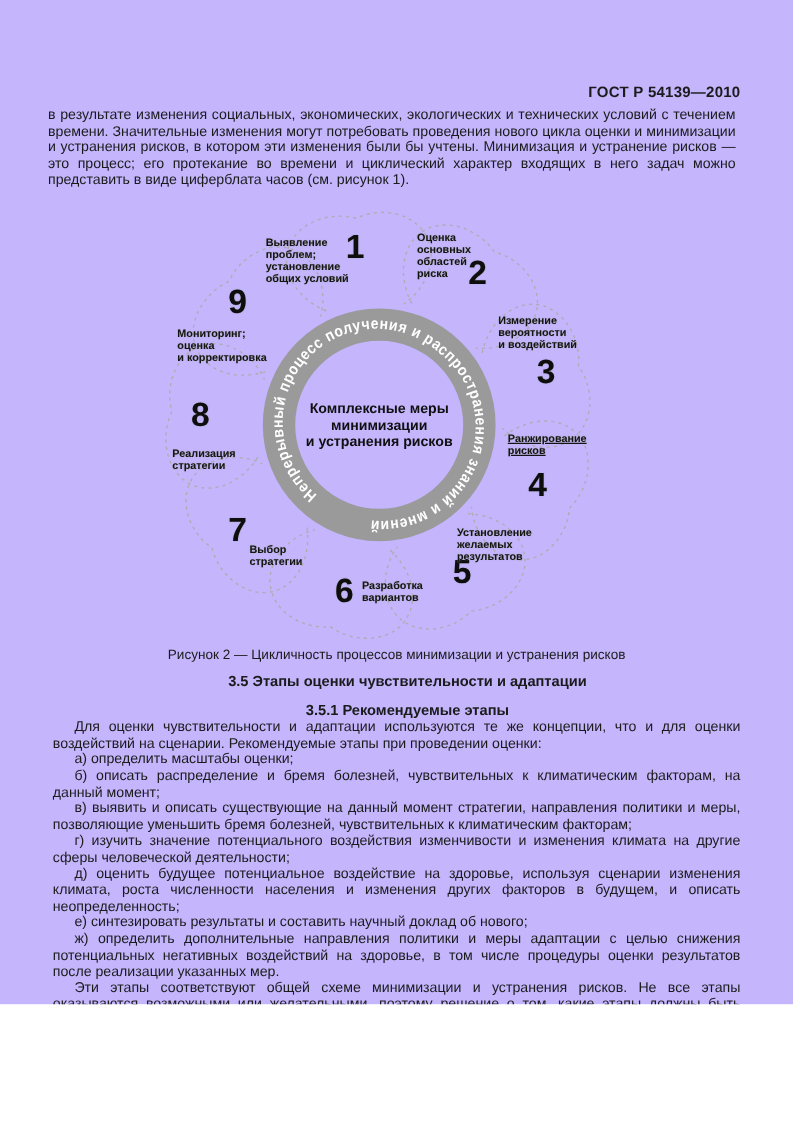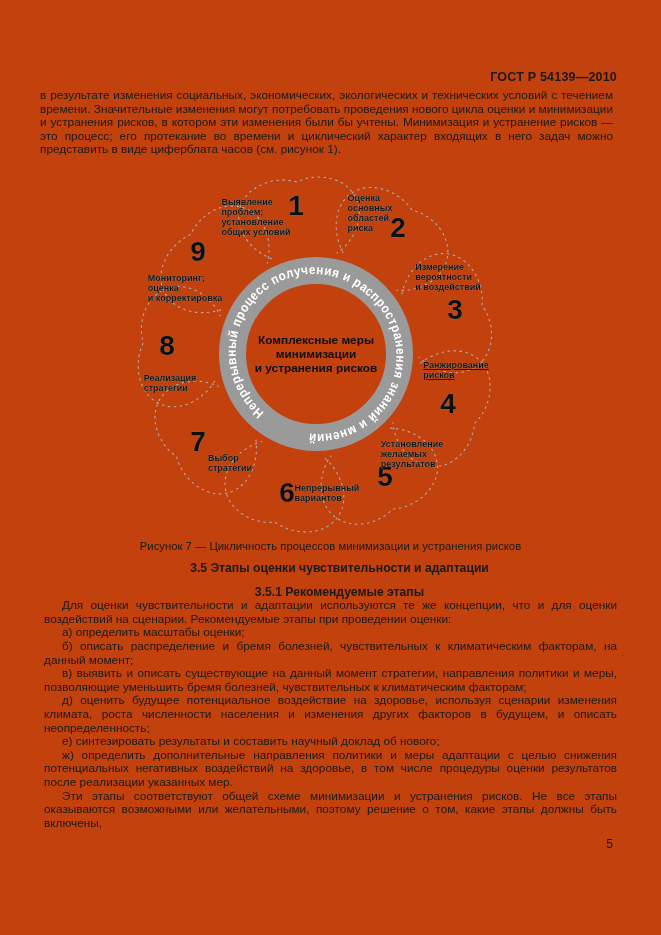--- a/index.html
+++ b/index.html
@@ -1,17 +1,17 @@
 <!DOCTYPE html>
 <html><head>
 <meta charset="utf-8">
 <style>
   html,body { margin:0; padding:0; background:#ffffff; }
   .page {
-    position:relative; width:661px; height:935px; background:#c2410c;
+    position:relative; width:661px; height:837px; background:#c4b5fd;
     font-family:"Liberation Sans", sans-serif; color:#1b1b1b; overflow:hidden;
   }
   .doc-header {
     position:absolute; top:70px; right:44px;
     font-size:12.5px; font-weight:bold; letter-spacing:0.2px;
   }
   .body-text { font-size:11.8px; line-height:13.6px; text-align:justify; }
   .intro { position:absolute; top:89px; left:28px; width:573px;margin-left:12px; }
 
   
@@ -102,40 +102,41 @@
 областей
 риска</div>
     <div class="seg-label" style="left:342px; top:97px;">Измерение
 вероятности
 и воздействий</div>
     <div class="seg-label" style="left:350px; top:190px;text-decoration:underline;">Ранжирование
 рисков</div>
     <div class="seg-label" style="left:306px; top:274px;">Установление
 желаемых
 результатов</div>
-    <div class="seg-label" style="left:221px; top:313px;">Непрерывный
+    <div class="seg-label" style="left:221px; top:313px;">Разработка
 вариантов</div>
     <div class="seg-label" style="left:124px; top:283px;">Выбор
 стратегии</div>
     <div class="seg-label" style="left:64px;  top:203px;">Реализация
 стратегии</div>
     <div class="seg-label" style="left:79px;  top:108px;">Мониторинг;
 оценка
 и корректировка</div>
   </div>
 
-  <div class="fig-caption">Рисунок 7 — Цикличность процессов минимизации и устранения рисков</div>
+  <div class="fig-caption">Рисунок 2 — Цикличность процессов минимизации и устранения рисков</div>
 
   <div class="sections body-text">
     <div class="h-sec">3.5 Этапы оценки чувствительности и адаптации</div>
     <div class="h-sub">3.5.1 Рекомендуемые этапы</div>
     <p>Для оценки чувствительности и адаптации используются те же концепции, что и для оценки воздействий на сценарии. Рекомендуемые этапы при проведении оценки:</p>
     <p>а) определить масштабы оценки;</p>
     <p>б) описать распределение и бремя болезней, чувствительных к климатическим факторам, на данный момент;</p>
     <p>в) выявить и описать существующие на данный момент стратегии, направления политики и меры, позволяющие уменьшить бремя болезней, чувствительных к климатическим факторам;</p>
+    <p>г) изучить значение потенциального воздействия изменчивости и изменения климата на другие сферы человеческой деятельности;</p>
     <p>д) оценить будущее потенциальное воздействие на здоровье, используя сценарии изменения климата, роста численности населения и изменения других факторов в будущем, и описать неопределенность;</p>
     <p>е) синтезировать результаты и составить научный доклад об нового;</p>
     <p>ж) определить дополнительные направления политики и меры адаптации с целью снижения потенциальных негативных воздействий на здоровье, в том числе процедуры оценки результатов после реализации указанных мер.</p>
     <p>Эти этапы соответствуют общей схеме минимизации и устранения рисков. Не все этапы оказываются возможными или желательными, поэтому решение о том, какие этапы должны быть включены,</p>
   </div>
 
   <div class="page-num">5</div>
 
 </div>
 

